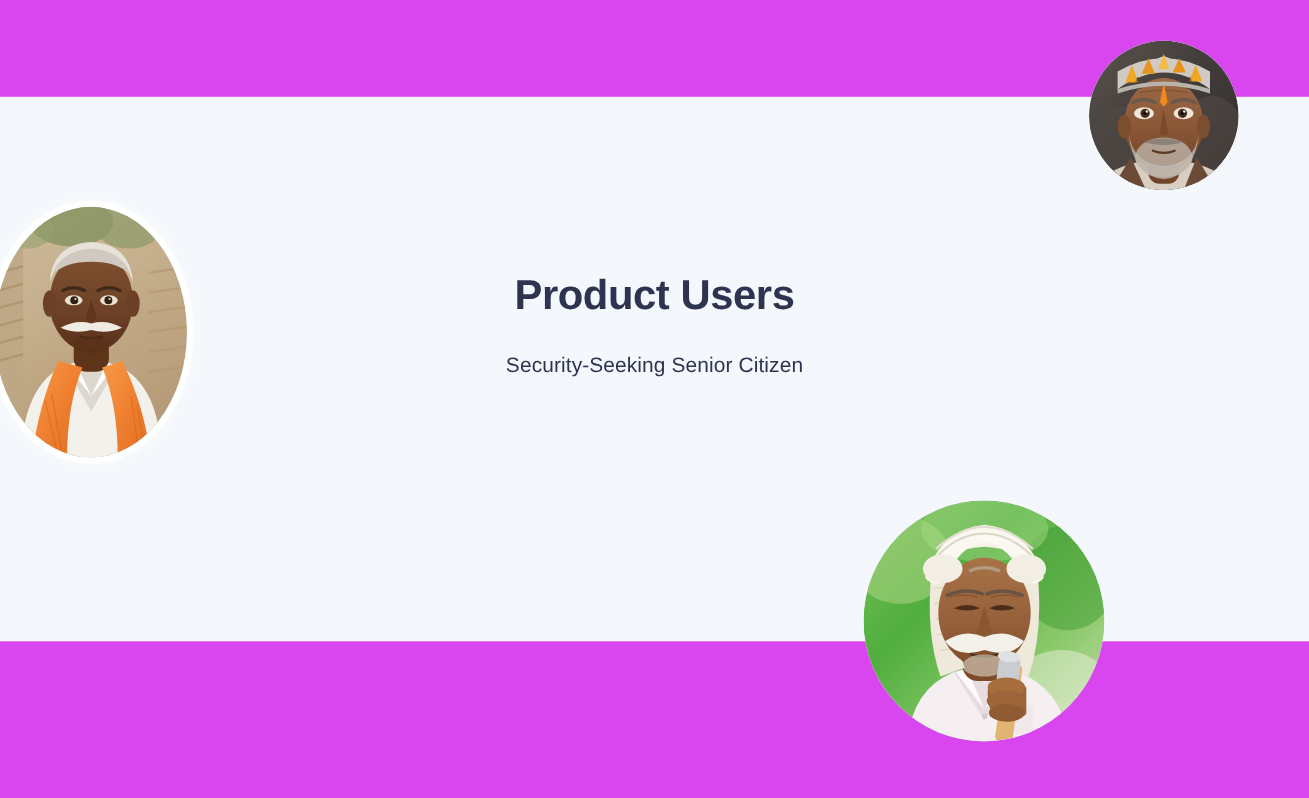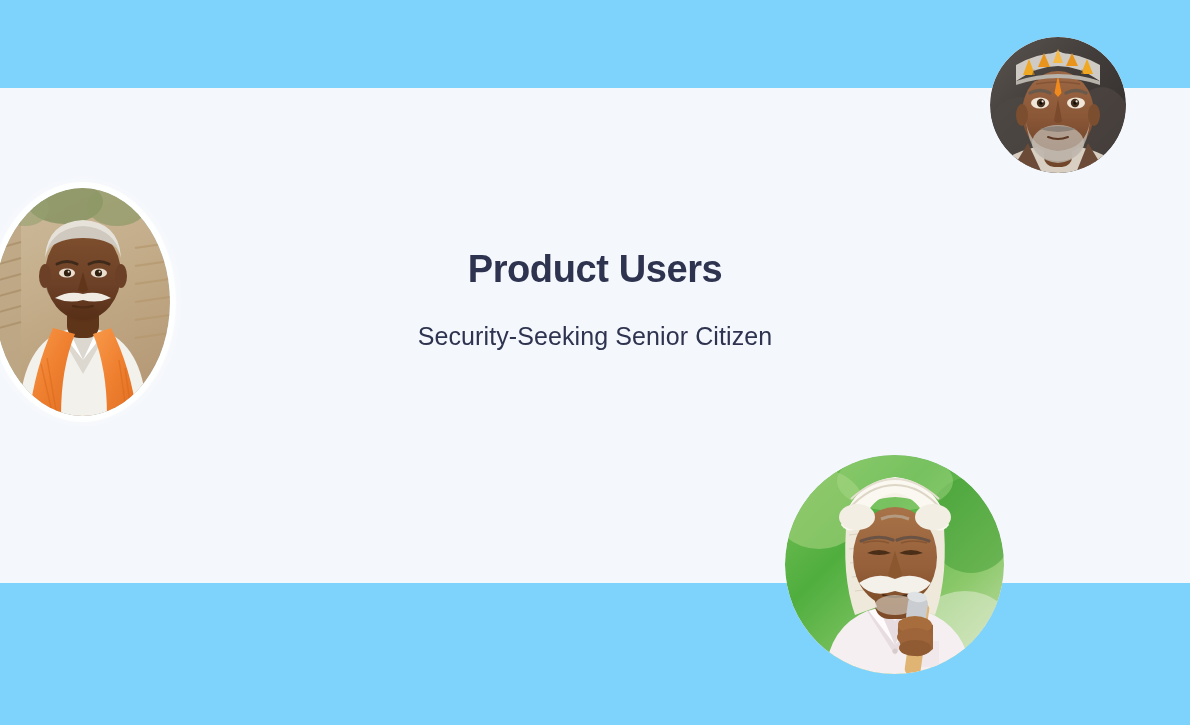--- a/index.html
+++ b/index.html
@@ -2,21 +2,21 @@
 <html><head>
 <meta charset="utf-8">
 <style>
   * { margin:0; padding:0; box-sizing:border-box; }
   html, body {
     width:1190px; height:725px;
     background:#ffffff;
     font-family:"Liberation Sans", sans-serif;
     overflow:hidden;
   }
-  #stage { position:relative; width:1190px; height:725px; background:#7dd3fc; }
+  #stage { position:relative; width:1190px; height:725px; background:#d946ef; }
 
   
   .panel {
     position:absolute; left:0; top:88px;
     width:1190px; height:495px;
     background:#f4f7fc;
   }
 
   
   .hero {
@@ -25,21 +25,21 @@
     pointer-events:none;
   }
   .hero-title {
     margin-top:160px;
     font-size:38px; font-weight:700; letter-spacing:-0.4px;
     color:#2e3350; line-height:1.15; text-align:center;
     white-space:nowrap;
   }
   .hero-sub {
     margin-top:30px;
-    font-size:25px; font-weight:500; letter-spacing:0.1px;
+    font-size:19px; font-weight:500; letter-spacing:0.1px;
     color:#2e3350; text-align:center; white-space:nowrap;
   }
 
   
   .avatar {
     position:absolute; border-radius:50%; overflow:hidden;
     background:#dfe4ea;
   }
   .avatar svg { display:block; width:100%; height:100%; }
 

